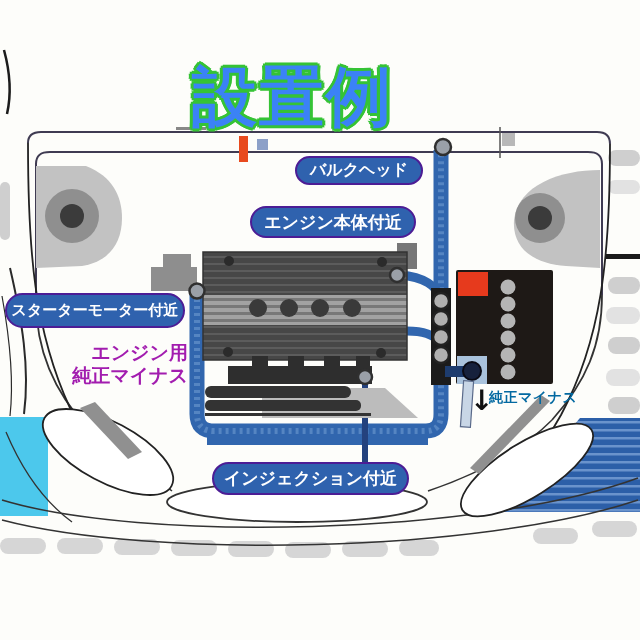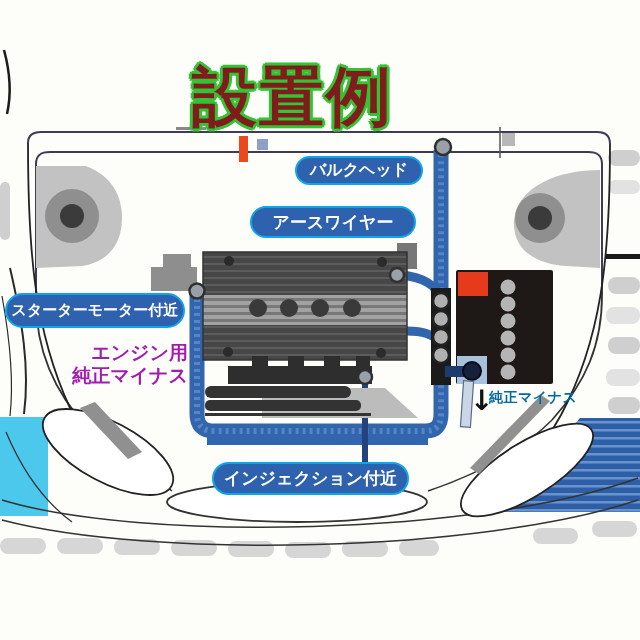--- a/index.html
+++ b/index.html
@@ -1,24 +1,24 @@
 <!DOCTYPE html>
 <html><head>
 <meta charset="utf-8">
 <style>
   html,body{margin:0;padding:0;background:#ffffff;}
   #stage{position:relative;width:640px;height:640px;background:#fdfdfa;overflow:hidden;
          font-family:"DejaVu Sans","Liberation Sans",sans-serif;}
   #art{position:absolute;left:0;top:0;}
   .overlay{position:absolute;}
   #title{left:150px;top:60px;width:285px;height:76px;text-align:center;
-         font-size:65px;font-weight:bold;line-height:74px;color:#7f1d1d;letter-spacing:2px;
+         font-size:65px;font-weight:bold;line-height:74px;color:#3b82f6;letter-spacing:2px;
          text-shadow:-3px 0 #35c335,3px 0 #35c335,0 -3px #35c335,0 3px #35c335,
                      -2px -2px #35c335,2px 2px #35c335,-2px 2px #35c335,2px -2px #35c335;}
-  .pill{position:absolute;background:#2f62ae;border:2px solid #0ea5e9;border-radius:999px;
+  .pill{position:absolute;background:#2f62ae;border:2px solid #4c1d95;border-radius:999px;
         color:#ffffff;font-weight:bold;display:flex;align-items:center;justify-content:center;
         box-sizing:border-box;white-space:nowrap;}
   #pill-bulkhead{left:295px;top:156px;width:128px;height:29px;font-size:16px;}
   #pill-engine-body{left:250px;top:206px;width:166px;height:32px;font-size:17px;}
   #pill-starter{left:5px;top:293px;width:180px;height:35px;font-size:15px;}
   #pill-injection{left:212px;top:462px;width:197px;height:33px;font-size:17px;}
   #earth-wire-label{left:40px;top:341px;width:148px;text-align:right;
         font-size:19px;font-weight:bold;color:#a21caf;line-height:23px;}
   #minus-cord-label{left:489px;top:389px;width:110px;font-size:14px;font-weight:bold;
         color:#0369a1;line-height:17px;letter-spacing:0.5px;}
@@ -193,21 +193,21 @@
     <rect x="445" y="366" width="30" height="11" fill="#1d3c6e"></rect>
     <circle cx="472" cy="371" r="9" fill="#16213c" stroke="#0a0a14" stroke-width="2"></circle>
 
     <rect x="462" y="381" width="10" height="46" fill="#c8d6e6" stroke="#5a6a8a" stroke-width="1.2" transform="rotate(4 467 404)"></rect>
   </g>
 </svg>
 
 <div id="title" class="overlay">設置例</div>
 
 <div id="pill-bulkhead" class="pill">バルクヘッド</div>
-<div id="pill-engine-body" class="pill">アースワイヤー</div>
+<div id="pill-engine-body" class="pill">エンジン本体付近</div>
 <div id="pill-injection" class="pill">インジェクション付近</div>
 <div id="pill-starter" class="pill">スターターモーター付近</div>
 
 <div id="earth-wire-label" class="overlay">
   <div>エンジン用</div>
   <div>純正マイナス</div>
 </div>
 
 <span id="minus-arrow" class="overlay">↓</span>
 <div id="minus-cord-label" class="overlay">

